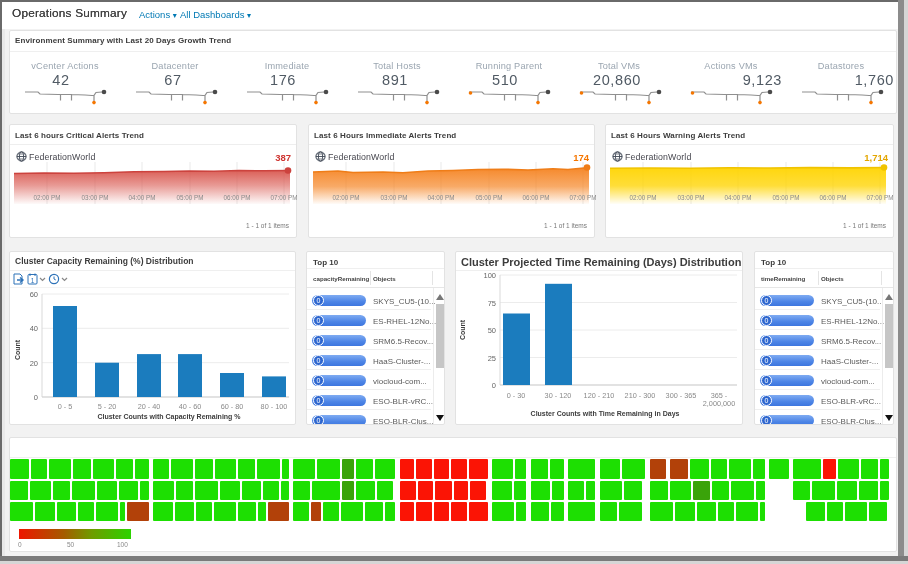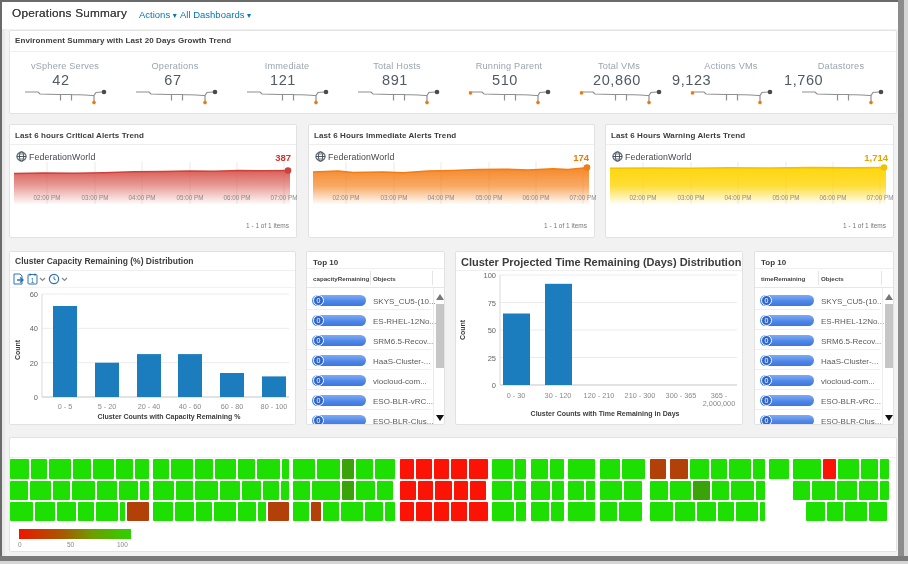--- a/index.html
+++ b/index.html
@@ -16,36 +16,36 @@
 <div class="abs" style="left:904px;top:0;width:4px;height:564px;background:#d6d6d6;"></div>
 <div class="abs" style="left:0;top:556px;width:908px;height:5px;background:#7a7a7a;"></div>
 <div class="abs" style="left:0;top:561px;width:908px;height:3px;background:#d6d6d6;"></div>
 <div class="abs" style="left:2px;top:2px;width:896px;height:27px;background:#fff;"></div>
 <div class="abs" style="left:12px;top:6px;font-size:11.8px;color:#414141;letter-spacing:.2px;text-shadow:0 0 .4px #414141;">Operations Summary</div>
 <div class="abs" style="left:139px;top:9px;font-size:9.5px;color:#0079b4;">Actions <span style="font-size:8px;">▾</span></div>
 <div class="abs" style="left:180px;top:9px;font-size:9.5px;color:#0079b4;">All Dashboards <span style="font-size:8px;">▾</span></div>
 <div class="panel" style="left:9px;top:30px;width:888px;height:84px;"></div>
 <div class="abs" style="left:15px;top:36px;font-size:8px;font-weight:bold;color:#3c3c3c;letter-spacing:.1px;">Environment Summary with Last 20 Days Growth Trend</div>
 <div class="abs" style="left:10px;top:51px;width:886px;height:1px;background:#efefef;"></div>
-<div class="abs" style="left:10px;top:61px;width:110px;text-align:center;font-size:9.2px;color:#9aa5b0;letter-spacing:.2px;">vSphere Serves</div>
+<div class="abs" style="left:10px;top:61px;width:110px;text-align:center;font-size:9.2px;color:#9aa5b0;letter-spacing:.2px;">vCenter Actions</div>
 <div class="abs" style="left:6px;top:72px;width:110px;text-align:center;font-size:14.5px;color:#505a64;letter-spacing:.6px;">42</div>
 <svg class="abs" style="left:22.5px;top:88px;" width="88" height="18" viewBox="0 0 88 18">
       <path d="M2,4 L15,4 L17,6 L35,6.5 L37.5,6.5 L37.5,12.5 L37.5,6.5 L48.5,6.5 L48.5,12.5 L48.5,6.5 L62,7 L69,7.5 L71,7.5 L71,14 L71,7.5 L73,4.5 L79,4" fill="none" stroke="#8f8f8f" stroke-width="1.2"></path>
       <circle cx="81" cy="4" r="2.3" fill="#4a4a4a"></circle>
       <circle cx="71" cy="14.6" r="1.8" fill="#f57600"></circle>
     </svg>
-<div class="abs" style="left:120px;top:61px;width:110px;text-align:center;font-size:9.2px;color:#9aa5b0;letter-spacing:.2px;">Operations</div>
+<div class="abs" style="left:120px;top:61px;width:110px;text-align:center;font-size:9.2px;color:#9aa5b0;letter-spacing:.2px;">Datacenter</div>
 <div class="abs" style="left:118px;top:72px;width:110px;text-align:center;font-size:14.5px;color:#505a64;letter-spacing:.6px;">67</div>
 <svg class="abs" style="left:133.5px;top:88px;" width="88" height="18" viewBox="0 0 88 18">
       <path d="M2,4 L15,4 L17,6 L35,6.5 L37.5,6.5 L37.5,12.5 L37.5,6.5 L48.5,6.5 L48.5,12.5 L48.5,6.5 L62,7 L69,7.5 L71,7.5 L71,14 L71,7.5 L73,4.5 L79,4" fill="none" stroke="#8f8f8f" stroke-width="1.2"></path>
       <circle cx="81" cy="4" r="2.3" fill="#4a4a4a"></circle>
       <circle cx="71" cy="14.6" r="1.8" fill="#f57600"></circle>
     </svg>
 <div class="abs" style="left:232px;top:61px;width:110px;text-align:center;font-size:9.2px;color:#9aa5b0;letter-spacing:.2px;">Immediate</div>
-<div class="abs" style="left:228px;top:72px;width:110px;text-align:center;font-size:14.5px;color:#505a64;letter-spacing:.6px;">121</div>
+<div class="abs" style="left:228px;top:72px;width:110px;text-align:center;font-size:14.5px;color:#505a64;letter-spacing:.6px;">176</div>
 <svg class="abs" style="left:244.5px;top:88px;" width="88" height="18" viewBox="0 0 88 18">
       <path d="M2,4 L15,4 L17,6 L35,6.5 L37.5,6.5 L37.5,12.5 L37.5,6.5 L48.5,6.5 L48.5,12.5 L48.5,6.5 L62,7 L69,7.5 L71,7.5 L71,14 L71,7.5 L73,4.5 L79,4" fill="none" stroke="#8f8f8f" stroke-width="1.2"></path>
       <circle cx="81" cy="4" r="2.3" fill="#4a4a4a"></circle>
       <circle cx="71" cy="14.6" r="1.8" fill="#f57600"></circle>
     </svg>
 <div class="abs" style="left:342px;top:61px;width:110px;text-align:center;font-size:9.2px;color:#9aa5b0;letter-spacing:.2px;">Total Hosts</div>
 <div class="abs" style="left:340px;top:72px;width:110px;text-align:center;font-size:14.5px;color:#505a64;letter-spacing:.6px;">891</div>
 <svg class="abs" style="left:355.5px;top:88px;" width="88" height="18" viewBox="0 0 88 18">
       <path d="M2,4 L15,4 L17,6 L35,6.5 L37.5,6.5 L37.5,12.5 L37.5,6.5 L48.5,6.5 L48.5,12.5 L48.5,6.5 L62,7 L69,7.5 L71,7.5 L71,14 L71,7.5 L73,4.5 L79,4" fill="none" stroke="#8f8f8f" stroke-width="1.2"></path>
       <circle cx="81" cy="4" r="2.3" fill="#4a4a4a"></circle>
@@ -61,29 +61,29 @@
     </svg>
 <div class="abs" style="left:564px;top:61px;width:110px;text-align:center;font-size:9.2px;color:#9aa5b0;letter-spacing:.2px;">Total VMs</div>
 <div class="abs" style="left:562px;top:72px;width:110px;text-align:center;font-size:14.5px;color:#505a64;letter-spacing:.6px;">20,860</div>
 <svg class="abs" style="left:577.5px;top:88px;" width="88" height="18" viewBox="0 0 88 18">
       <path d="M2,4 L15,4 L17,6 L35,6.5 L37.5,6.5 L37.5,12.5 L37.5,6.5 L48.5,6.5 L48.5,12.5 L48.5,6.5 L62,7 L69,7.5 L71,7.5 L71,14 L71,7.5 L73,4.5 L79,4" fill="none" stroke="#8f8f8f" stroke-width="1.2"></path>
       <circle cx="81" cy="4" r="2.3" fill="#4a4a4a"></circle>
       <circle cx="71" cy="14.6" r="1.8" fill="#f57600"></circle>
       <circle cx="3.5" cy="5" r="1.8" fill="#f57600"></circle>
     </svg>
 <div class="abs" style="left:676px;top:61px;width:110px;text-align:center;font-size:9.2px;color:#9aa5b0;letter-spacing:.2px;">Actions VMs</div>
-<div class="abs" style="left:672px;top:72px;width:110px;text-align:left;font-size:14.5px;color:#505a64;letter-spacing:.6px;">9,123</div>
+<div class="abs" style="left:672px;top:72px;width:110px;text-align:right;font-size:14.5px;color:#505a64;letter-spacing:.6px;">9,123</div>
 <svg class="abs" style="left:688.5px;top:88px;" width="88" height="18" viewBox="0 0 88 18">
       <path d="M2,4 L15,4 L17,6 L35,6.5 L37.5,6.5 L37.5,12.5 L37.5,6.5 L48.5,6.5 L48.5,12.5 L48.5,6.5 L62,7 L69,7.5 L71,7.5 L71,14 L71,7.5 L73,4.5 L79,4" fill="none" stroke="#8f8f8f" stroke-width="1.2"></path>
       <circle cx="81" cy="4" r="2.3" fill="#4a4a4a"></circle>
       <circle cx="71" cy="14.6" r="1.8" fill="#f57600"></circle>
       <circle cx="3.5" cy="5" r="1.8" fill="#f57600"></circle>
     </svg>
 <div class="abs" style="left:786px;top:61px;width:110px;text-align:center;font-size:9.2px;color:#9aa5b0;letter-spacing:.2px;">Datastores</div>
-<div class="abs" style="left:784px;top:72px;width:110px;text-align:left;font-size:14.5px;color:#505a64;letter-spacing:.6px;">1,760</div>
+<div class="abs" style="left:784px;top:72px;width:110px;text-align:right;font-size:14.5px;color:#505a64;letter-spacing:.6px;">1,760</div>
 <svg class="abs" style="left:799.5px;top:88px;" width="88" height="18" viewBox="0 0 88 18">
       <path d="M2,4 L15,4 L17,6 L35,6.5 L37.5,6.5 L37.5,12.5 L37.5,6.5 L48.5,6.5 L48.5,12.5 L48.5,6.5 L62,7 L69,7.5 L71,7.5 L71,14 L71,7.5 L73,4.5 L79,4" fill="none" stroke="#8f8f8f" stroke-width="1.2"></path>
       <circle cx="81" cy="4" r="2.3" fill="#4a4a4a"></circle>
       <circle cx="71" cy="14.6" r="1.8" fill="#f57600"></circle>
     </svg>
 <div class="panel" style="left:9px;top:124px;width:288px;height:114px;"></div>
 <div class="abs" style="left:15px;top:131px;font-size:8px;font-weight:bold;color:#3c3c3c;letter-spacing:.1px;">Last 6 hours Critical Alerts Trend</div>
 <div class="abs" style="left:10px;top:144px;width:286px;height:1px;background:#eeeeee;"></div>
 <svg class="abs" style="left:16px;top:151px;" width="11" height="11" viewBox="0 0 11 11">
 <circle cx="5.5" cy="5.5" r="4.6" fill="none" stroke="#3d4653" stroke-width="1"></circle>

